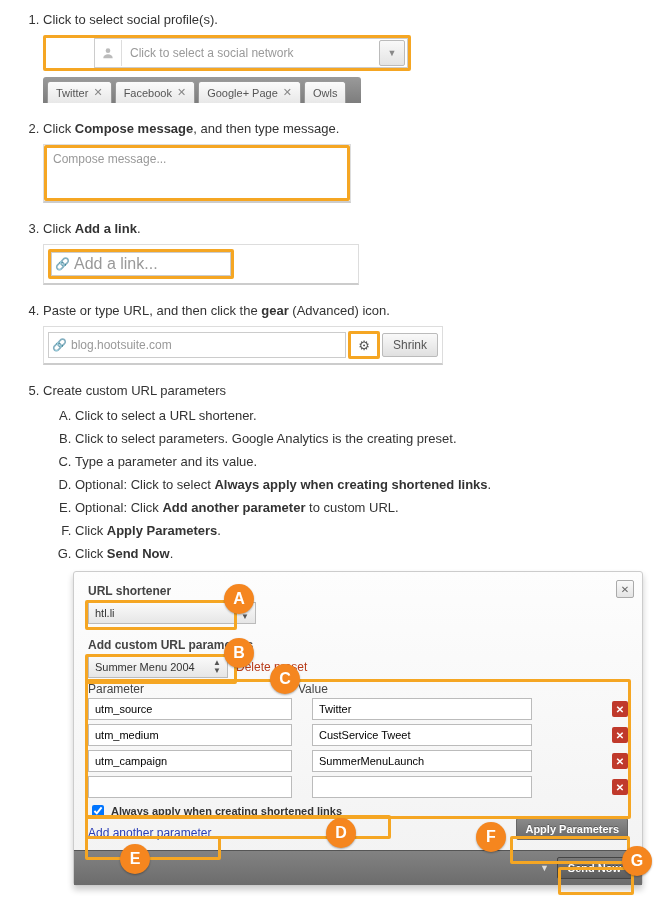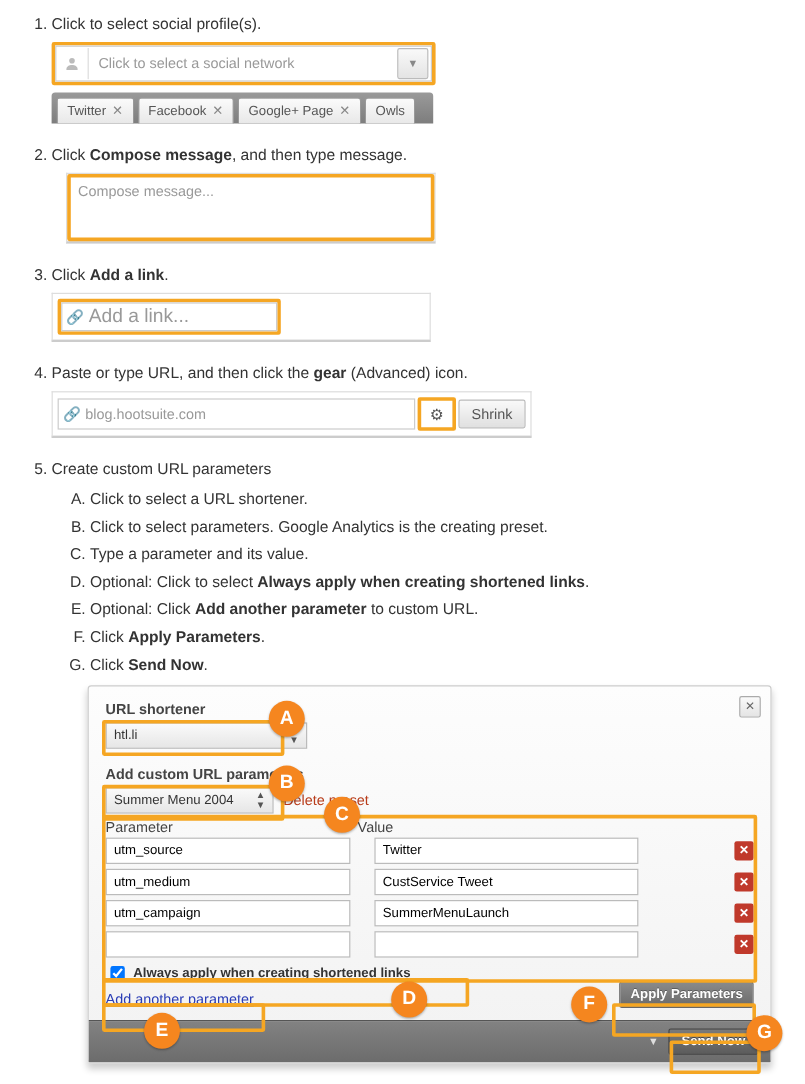--- a/index.html
+++ b/index.html
@@ -15,21 +15,21 @@
   ol.main { padding-left: 28px; margin: 0; }
   ol.main > li { margin-bottom: 18px; }
   ol.sub { list-style-type: upper-alpha; padding-left: 32px; margin-top: 10px; }
   ol.sub > li { margin-bottom: 8px; }
   strong { font-weight: bold; }
 
   
   .hl { border: 3px solid #f5a623; border-radius: 2px; }
 
   
-  .s1-wrap { margin-top: 8px; width: 314px; }
+  .s1-wrap { margin-top: 8px; width: 314px; padding-left: 48px; }
   .s1-select {
     background: #fff; border: 1px solid #ccc; display: flex; align-items: center;
     height: 28px; padding: 0;
   }
   .s1-avatar {
     width: 26px; height: 26px; display: flex; align-items: center; justify-content: center;
     border-right: 1px solid #ddd; color: #bbb; font-size: 16px;
   }
   .s1-text { flex: 1; color: #999; font-size: 12px; padding-left: 8px; }
   .s1-drop {
@@ -46,21 +46,21 @@
   .s1-tab {
     background: linear-gradient(#fbfbfb,#e8e8e8);
     border: 1px solid #999; border-bottom: none;
     border-radius: 3px 3px 0 0; padding: 4px 8px;
     font-size: 11px; color: #555; display: flex; align-items: center; gap: 5px;
     white-space: nowrap;
   }
   .s1-tab .x { color: #888; font-size: 11px; }
 
   
-  .s2-wrap { margin-top: 8px; width: 306px; background: #fff; border: 1px solid #ddd; border-bottom: 2px solid #ccc; margin-left: 12px; }
+  .s2-wrap { margin-top: 8px; width: 306px; background: #fff; border: 1px solid #ddd; border-bottom: 2px solid #ccc; }
   .s2-inner { height: 42px; padding: 4px 6px; color: #999; font-size: 12px; }
 
   
   .s3-wrap { margin-top: 8px; width: 306px; background: #fff; border: 1px solid #ddd; border-bottom: 2px solid #ccc; padding: 4px; }
   .s3-box { display: flex; align-items: center; width: 178px; height: 22px; background: #fff; border: 1px solid #ccc; }
   .s3-icon { width: 22px; display: flex; align-items: center; justify-content: center; color: #bbb; font-size: 12px; }
   .s3-text { color: #999; font-size: 16px; }
 
   
   .s4-wrap { margin-top: 8px; width: 390px; background: #fff; border: 1px solid #ddd; border-bottom: 2px solid #ccc; padding: 4px; display: flex; gap: 2px; align-items: center; }

